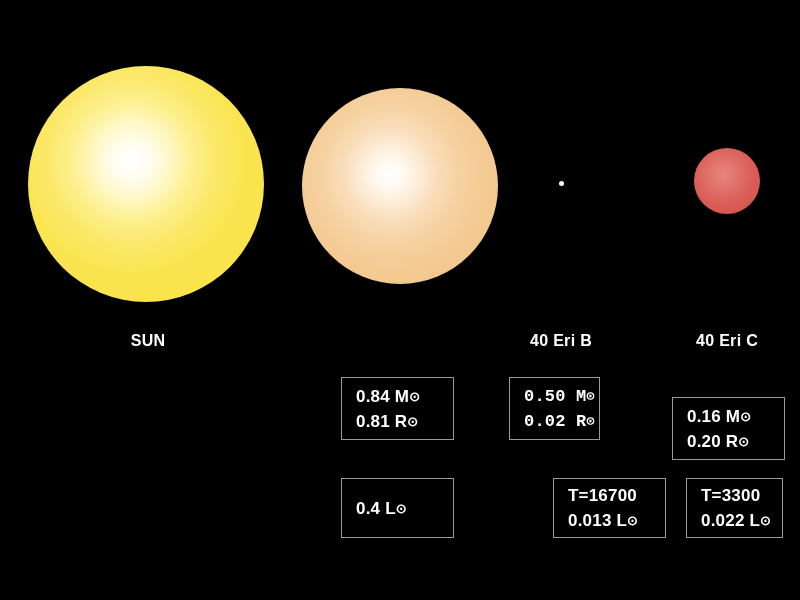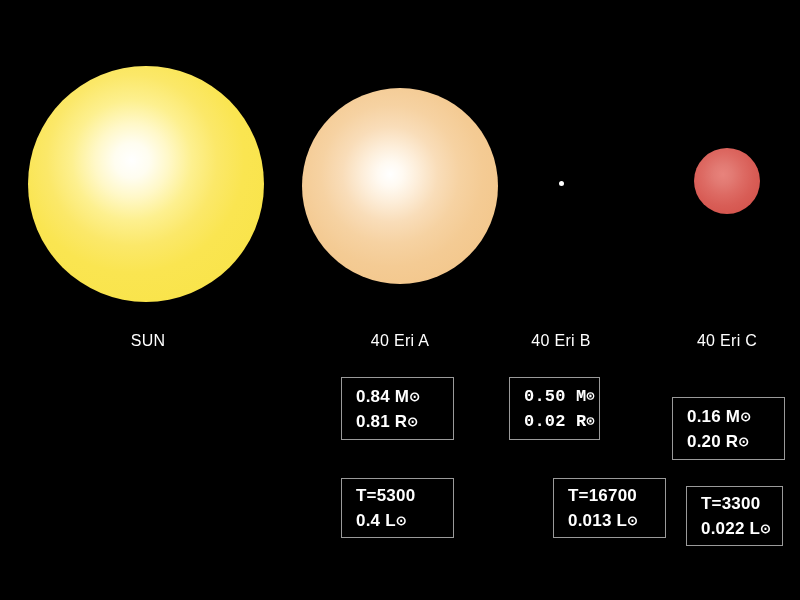--- a/index.html
+++ b/index.html
@@ -78,21 +78,21 @@
         #d85d56 58%,
         #d4544d 80%,
         #d25049 100%);
   }
 
   
   .star-label {
     position: absolute;
     color: #ffffff;
     font-size: 16px;
-    font-weight: normal;
+    font-weight: bold;
     letter-spacing: 0.3px;
     text-align: center;
     white-space: nowrap;
   }
   .lbl-sun   { left: 78px;  top: 332px; width: 140px; }
   .lbl-a     { left: 330px; top: 332px; width: 140px; }
   .lbl-b     { left: 491px; top: 332px; width: 140px; }
   .lbl-c     { left: 657px; top: 332px; width: 140px; }
 
   
@@ -121,54 +121,52 @@
   }
 
   
   .box-mass-a { left: 341px; top: 377px; width: 113px; height: 63px; }
   .box-mass-b { left: 509px; top: 377px; width: 91px; height: 63px; font-family: Liberation Mono, monospace; }
   .box-mass-c { left: 672px; top: 377px; width: 113px; height: 63px; margin-top: 20px; }
 
   
   .box-temp-a { left: 341px; top: 478px; width: 113px; height: 60px; }
   .box-temp-b { left: 509px; top: 478px; width: 113px; height: 60px; margin-left: 44px; }
-  .box-temp-c { left: 686px; top: 478px; width: 97px;  height: 60px; margin-top: 8px; }
+  .box-temp-c { left: 686px; top: 478px; width: 97px;  height: 60px; }
 </style>
 </head>
 <body>
 
 <div id="stage">
 
   <div class="star star-sun"></div>
   <div class="star star-eri-a"></div>
   <div class="star star-eri-b"></div>
   <div class="star star-eri-c"></div>
 
   <div class="star-label lbl-sun">SUN</div>
-  <div class="star-label lbl-a">40 Eri A</div>
   <div class="star-label lbl-b">40 Eri B</div>
   <div class="star-label lbl-c">40 Eri C</div>
 
   <div class="data-box box-mass-a">
     <div class="line"><span>0.84 M</span><span class="sun-sym">⊙</span></div>
     <div class="line"><span>0.81 R</span><span class="sun-sym">⊙</span></div>
   </div>
 
   <div class="data-box box-mass-b">
     <div class="line"><span>0.50 M</span><span class="sun-sym">⊙</span></div>
     <div class="line"><span>0.02 R</span><span class="sun-sym">⊙</span></div>
   </div>
 
   <div class="data-box box-mass-c">
     <div class="line"><span>0.16 M</span><span class="sun-sym">⊙</span></div>
     <div class="line"><span>0.20 R</span><span class="sun-sym">⊙</span></div>
   </div>
 
   <div class="data-box box-temp-a">
-    <div class="line">T=5300</div>
     <div class="line"><span>0.4 L</span><span class="sun-sym">⊙</span></div>
   </div>
 
   <div class="data-box box-temp-b">
     <div class="line">T=16700</div>
     <div class="line"><span>0.013 L</span><span class="sun-sym">⊙</span></div>
   </div>
 
   <div class="data-box box-temp-c">
     <div class="line">T=3300</div>

